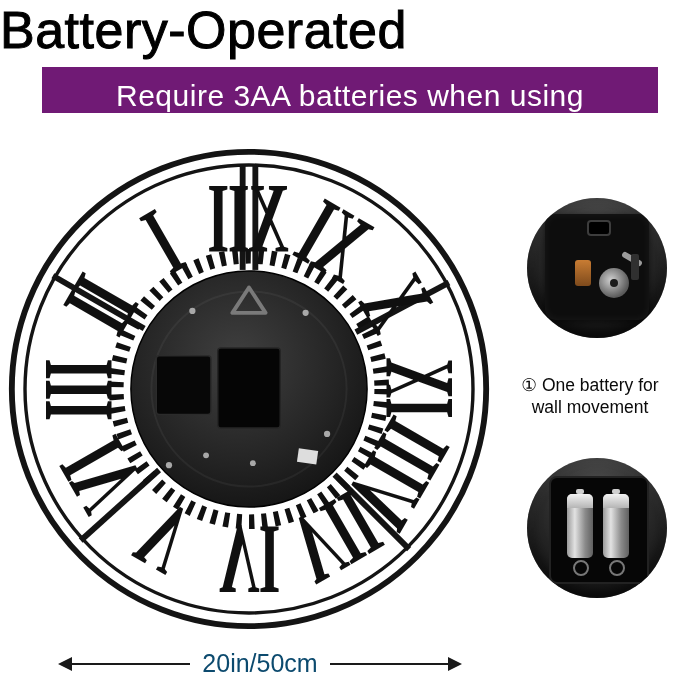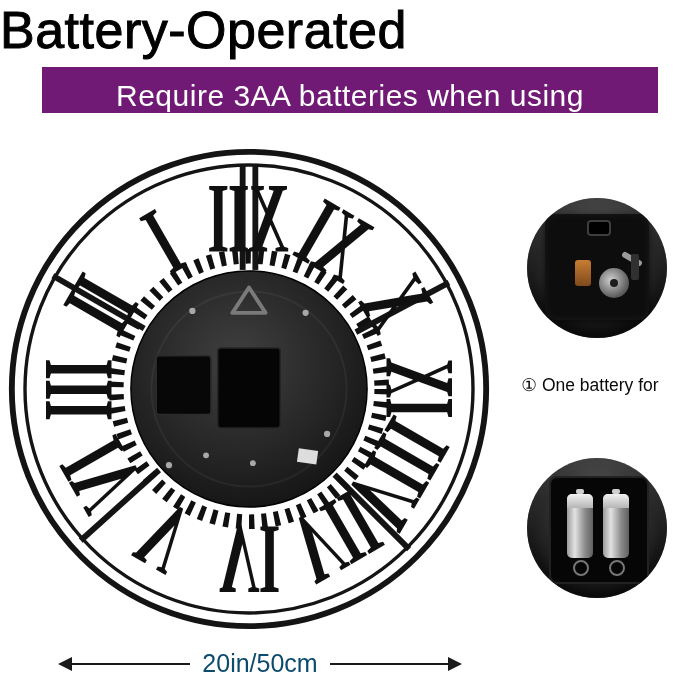--- a/index.html
+++ b/index.html
@@ -157,20 +157,21 @@
       <div class="mv-hanger"></div>
       <div class="mv-coil"></div>
       <div class="mv-gear"></div>
       <div class="mv-arm"></div>
       <div class="mv-slot"></div>
     </div>
   </div>
 
   <div class="callout" id="callout1">
     <div>① One battery for</div>
+    <div>wall movement</div>
   </div>
 
   <div class="inset" id="inset2">
     <div class="bt-body">
       <div class="battery b1"></div>
       <div class="battery b2"></div>
       <div class="spring s1"></div>
       <div class="spring s2"></div>
     </div>
   </div>

